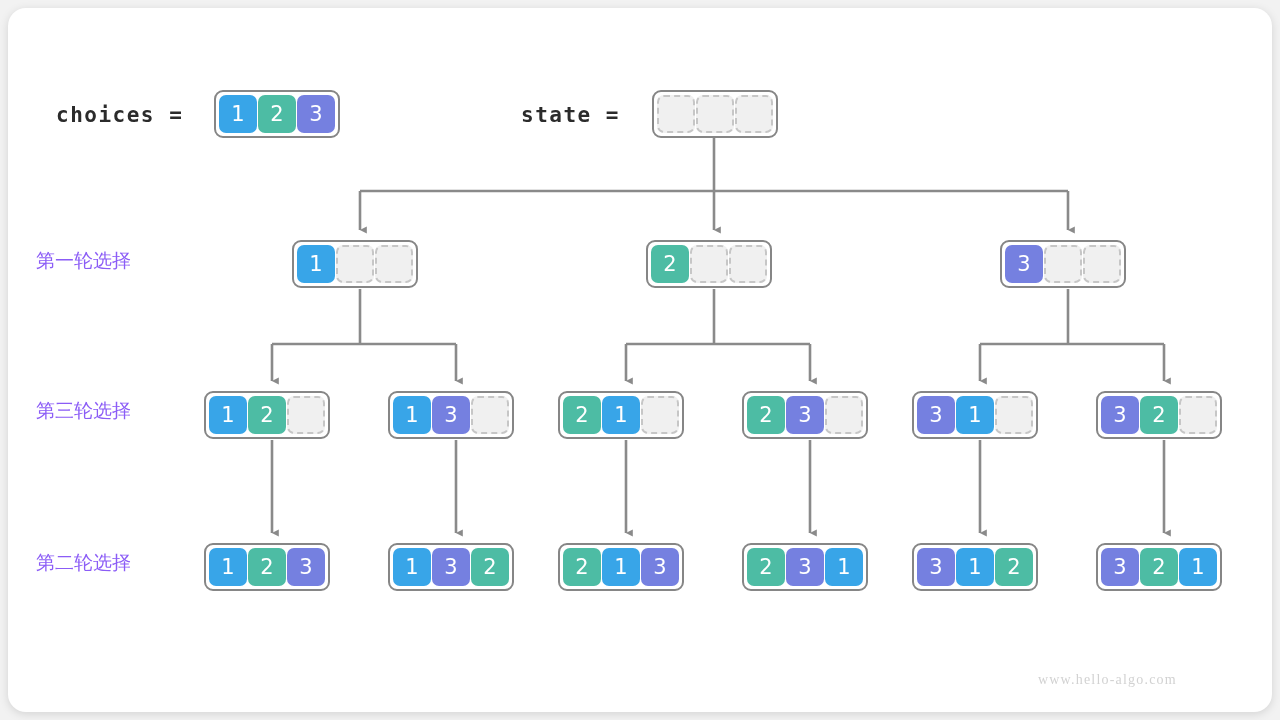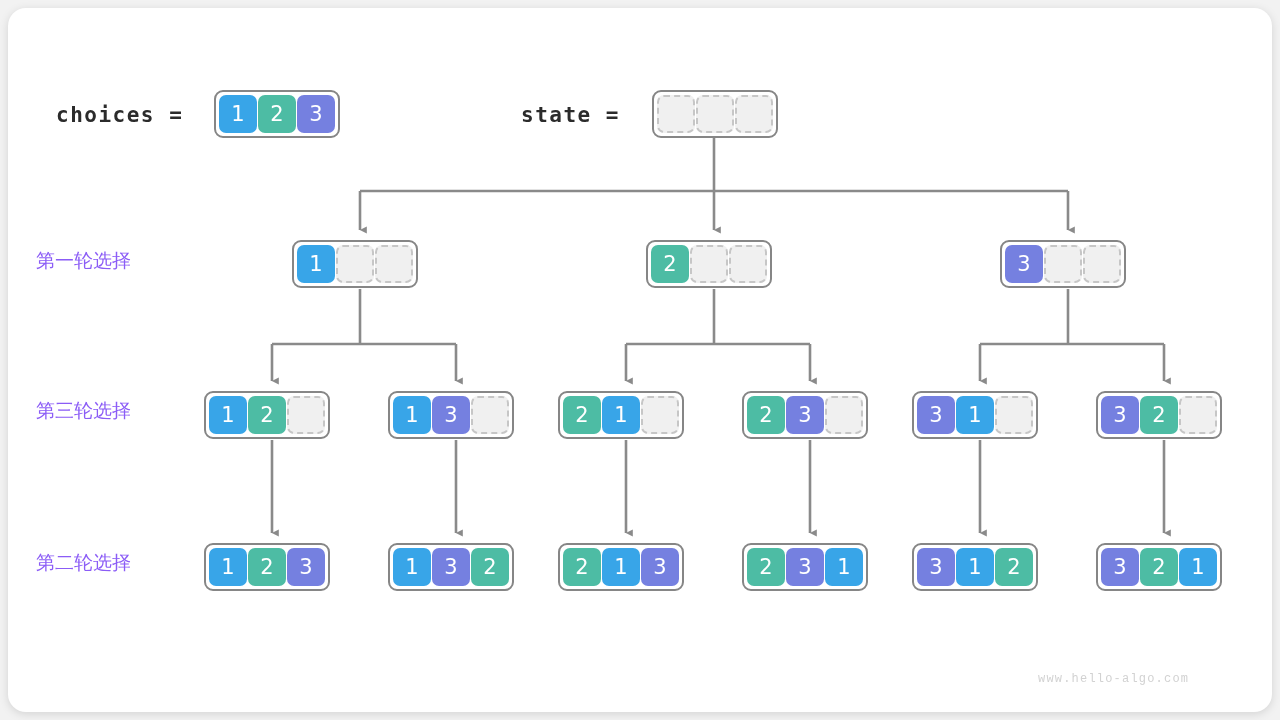--- a/index.html
+++ b/index.html
@@ -34,22 +34,22 @@
   .row-label {
     position: absolute;
     font-family: Liberation Mono, monospace;
     font-size: 19px;
     color: #8b5cf6;
     white-space: nowrap;
     line-height: 1;
   }
   .watermark {
     position: absolute;
-    font-family: Liberation Mono, monospace;
-    font-size: 12px;
+    font-family: Liberation Serif, serif;
+    font-size: 14px;
     color: #d2d2d2;
     letter-spacing: 1.2px;
     white-space: nowrap;
   }
 
   
   .arr {
     position: absolute;
     display: flex;
     align-items: center;

